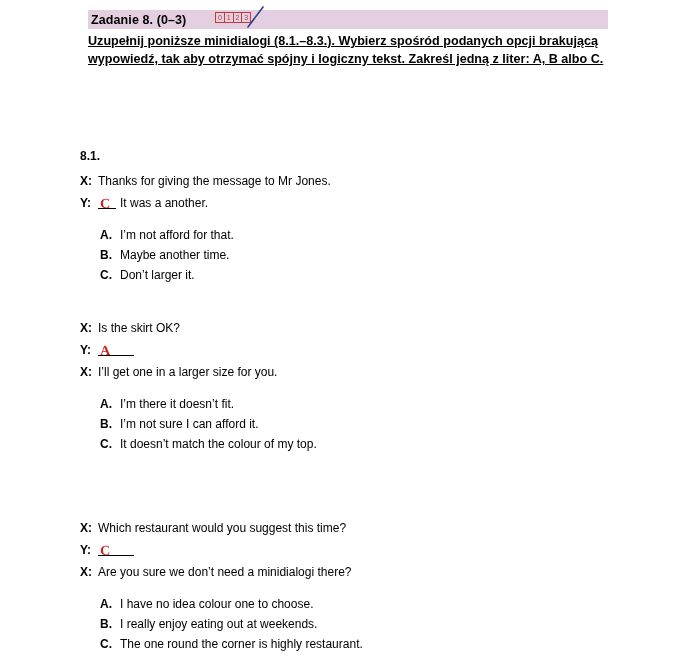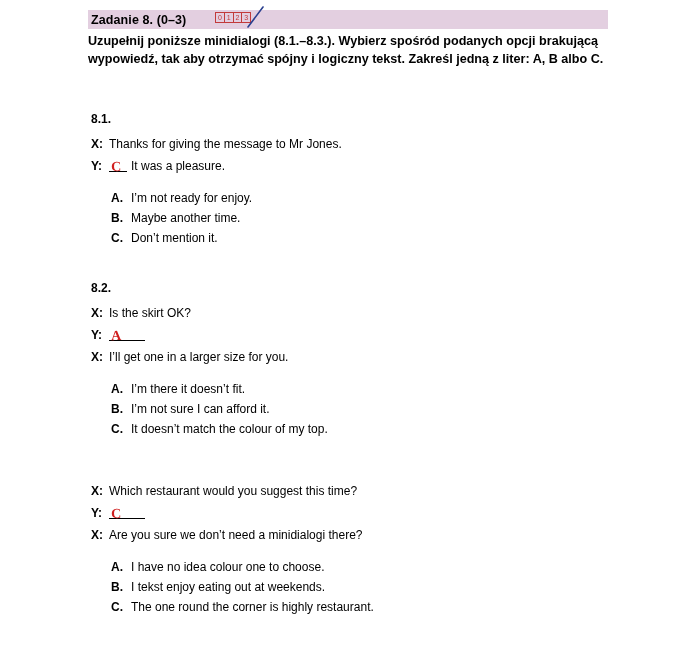--- a/index.html
+++ b/index.html
@@ -65,26 +65,28 @@
     overflow: visible;
   }
   .instruction {
     position: absolute;
     left: 88px;
     top: 32px;
     width: 545px;
     font-size: 12.6px;
     font-weight: bold;
     line-height: 18px;
+    text-decoration: underline;
   }
   
   .dialog {
     position: absolute;
-    left: 91px;
+    left: 80px;
     width: 560px;
+    margin-top: 37px;
   }
   .dialog-num {
     font-size: 12px;
     font-weight: bold;
     margin-bottom: 8px;
   }
   .line {
     display: flex;
     align-items: flex-start;
     font-size: 12px;
@@ -178,41 +180,40 @@
     <div class="line">
       <span class="speaker">X:</span>
       <span class="utterance">Thanks for giving the message to Mr Jones.</span>
     </div>
 
     <div class="answer-line">
       <span class="speaker">Y:</span>
       <span class="blank filled-after">
         <span class="handwritten">C</span>
       </span>
-      <span class="after-text">It was a pleasure.</span>
+      <span class="after-text">It was a another.</span>
     </div>
 
     <div class="options">
       <div class="option">
         <span class="opt-letter">A.</span>
-        <span class="opt-text">I’m not ready for enjoy.</span>
+        <span class="opt-text">I’m not afford for that.</span>
       </div>
       <div class="option">
         <span class="opt-letter">B.</span>
         <span class="opt-text">Maybe another time.</span>
       </div>
       <div class="option">
         <span class="opt-letter">C.</span>
-        <span class="opt-text">Don’t mention it.</span>
+        <span class="opt-text">Don’t larger it.</span>
       </div>
     </div>
   </div>
 
   <div class="dialog" id="block-2">
-    <div class="dialog-num">8.2.</div>
 
     <div class="line">
       <span class="speaker">X:</span>
       <span class="utterance">Is the skirt OK?</span>
     </div>
 
     <div class="answer-line">
       <span class="speaker">Y:</span>
       <span class="blank">
         <span class="handwritten">A</span>
@@ -259,21 +260,21 @@
       <span class="utterance">Are you sure we don’t need a minidialogi there?</span>
     </div>
 
     <div class="options">
       <div class="option">
         <span class="opt-letter">A.</span>
         <span class="opt-text">I have no idea colour one to choose.</span>
       </div>
       <div class="option">
         <span class="opt-letter">B.</span>
-        <span class="opt-text">I tekst enjoy eating out at weekends.</span>
+        <span class="opt-text">I really enjoy eating out at weekends.</span>
       </div>
       <div class="option">
         <span class="opt-letter">C.</span>
         <span class="opt-text">The one round the corner is highly restaurant.</span>
       </div>
     </div>
   </div>
 
 </div>
 

